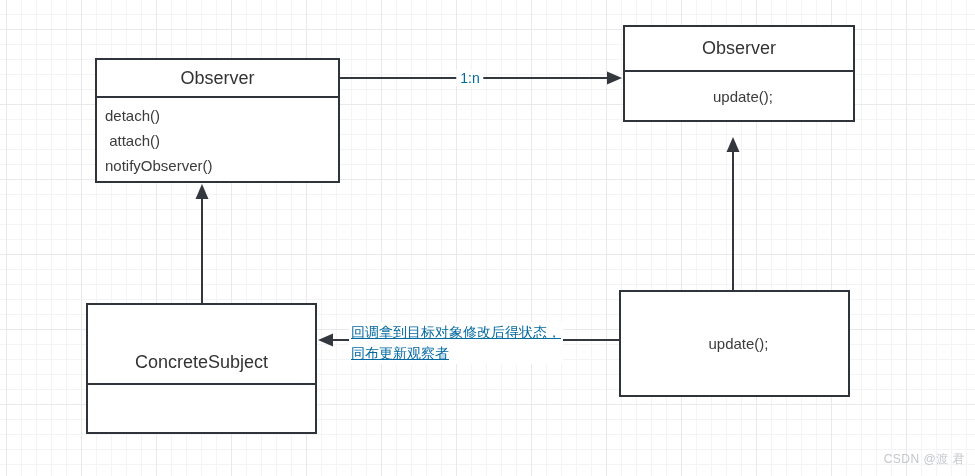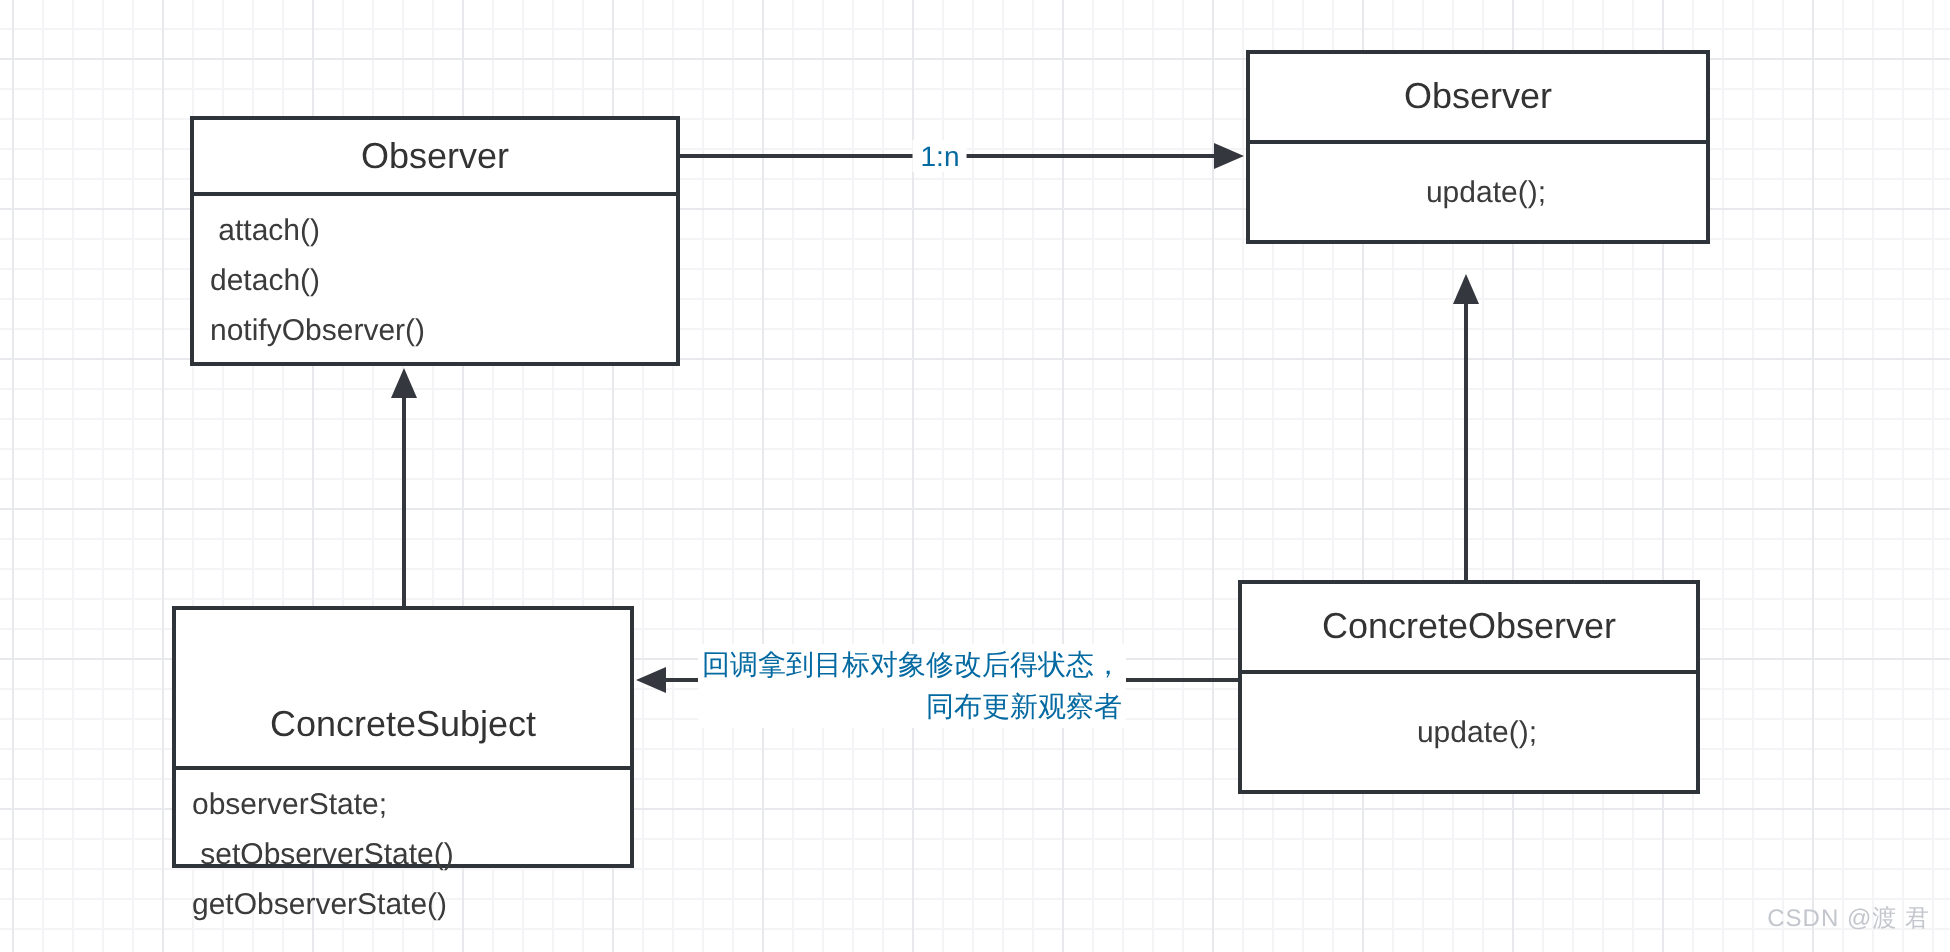--- a/index.html
+++ b/index.html
@@ -79,22 +79,23 @@
     left: 470px; top: 78px;
     transform: translate(-50%, -50%);
     font-size: 14px;
     padding: 0 4px;
   }
   .label-callback {
     left: 456px; top: 343px;
     transform: translate(-50%, -50%);
     font-size: 14px;
     line-height: 21px;
-    text-align: right;
+    text-align: left;
     padding: 0 2px;
+    text-decoration: underline;
   }
 
   .watermark {
     position: absolute;
     right: 10px;
     bottom: 8px;
     z-index: 4;
     font-size: 12px;
     color: #c3c6cc;
     letter-spacing: 0.5px;
@@ -124,44 +125,38 @@
 
     <g>
       <line x1="619" y1="340" x2="332" y2="340" stroke="#34373d" stroke-width="2"></line>
       <polygon points="318,340 333,333.5 333,346.5" fill="#34373d"></polygon>
     </g>
   </svg>
 
   <div class="uml-class" style="left:95px; top:58px; width:245px; height:125px;">
     <div class="uml-title" style="height:38px;">Observer</div>
     <div class="uml-body">
+      <div class="uml-member">detach()</div>
       <div class="uml-member"> attach()</div>
-      <div class="uml-member">detach()</div>
       <div class="uml-member">notifyObserver()</div>
     </div>
   </div>
 
   <div class="uml-class" style="left:623px; top:25px; width:232px; height:97px;">
     <div class="uml-title" style="height:45px;">Observer</div>
     <div class="uml-body single">
       <div class="uml-member">update();</div>
     </div>
   </div>
 
   <div class="uml-class" style="left:86px; top:303px; width:231px; height:131px;">
     <div class="uml-title" style="height:44px;margin-top:36px;">ConcreteSubject</div>
-    <div class="uml-body">
-      <div class="uml-member">observerState;</div>
-      <div class="uml-member"> setObserverState()</div>
-      <div class="uml-member">getObserverState()</div>
-    </div>
   </div>
 
   <div class="uml-class" style="left:619px; top:290px; width:231px; height:107px;">
-    <div class="uml-title" style="height:45px;">ConcreteObserver</div>
     <div class="uml-body single">
       <div class="uml-member">update();</div>
     </div>
   </div>
 
   <div class="edge-label label-1n">1:n</div>
 
   <div class="edge-label label-callback">
     <div>回调拿到目标对象修改后得状态，</div>
     <div>同布更新观察者</div>

